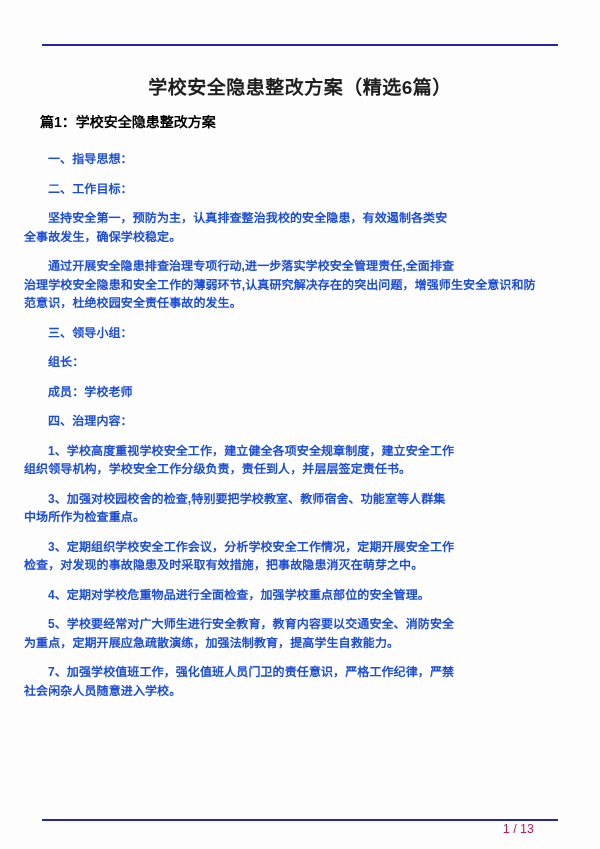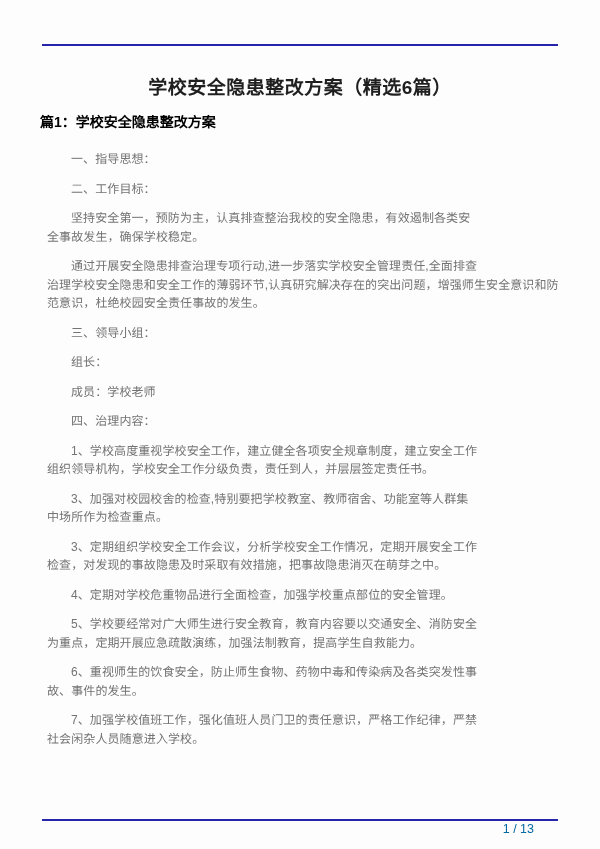--- a/index.html
+++ b/index.html
@@ -42,38 +42,39 @@
     top: 111px;
     left: 40px;
     font-size: 14px;
     font-weight: 700;
     color: #000000;
     white-space: pre;
   }
   .doc-body {
     position: absolute;
     top: 150px;
-    left: 47px;
+    left: 24px;
     width: 522px;
     font-size: 12px;
     line-height: 18.5px;
-    color: #737373;
+    color: #1d4ed8;
+    font-weight: bold;
   }
   .doc-body p {
     margin: 0 0 11px 0;
     text-indent: 2em;
     white-space: pre;
     letter-spacing: 0.1px;
   }
   .page-indicator {
     position: absolute;
     top: 822px;
     right: 66px;
     font-size: 12.5px;
-    color: #0369a1;
+    color: #be185d;
     white-space: pre;
   }
 </style>
 </head>
 <body>
 
 <div class="page">
 
   <div class="rule rule-top"></div>
 
@@ -95,22 +96,20 @@
     <p>四、治理内容：</p>
     <p>1、学校高度重视学校安全工作，建立健全各项安全规章制度，建立安全工作
 组织领导机构，学校安全工作分级负责，责任到人，并层层签定责任书。</p>
     <p>3、加强对校园校舍的检查,特别要把学校教室、教师宿舍、功能室等人群集
 中场所作为检查重点。</p>
     <p>3、定期组织学校安全工作会议，分析学校安全工作情况，定期开展安全工作
 检查，对发现的事故隐患及时采取有效措施，把事故隐患消灭在萌芽之中。</p>
     <p>4、定期对学校危重物品进行全面检查，加强学校重点部位的安全管理。</p>
     <p>5、学校要经常对广大师生进行安全教育，教育内容要以交通安全、消防安全
 为重点，定期开展应急疏散演练，加强法制教育，提高学生自救能力。</p>
-    <p>6、重视师生的饮食安全，防止师生食物、药物中毒和传染病及各类突发性事
-故、事件的发生。</p>
     <p>7、加强学校值班工作，强化值班人员门卫的责任意识，严格工作纪律，严禁
 社会闲杂人员随意进入学校。</p>
   </div>
 
   <div class="rule rule-bottom"></div>
 
   <div class="page-indicator">1 / 13</div>
 
 </div>
 

